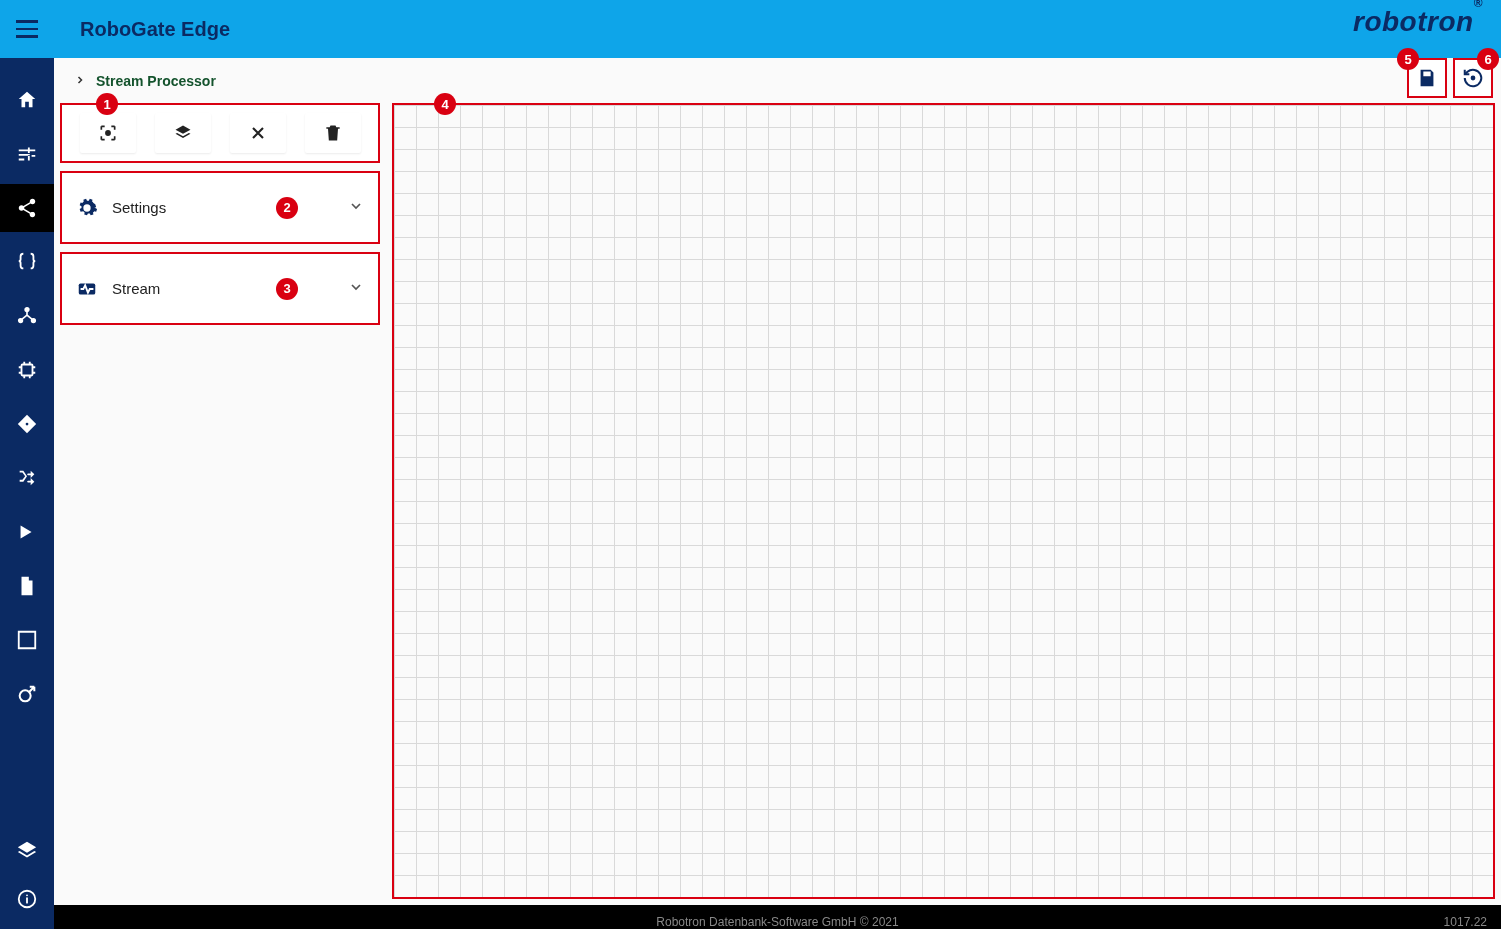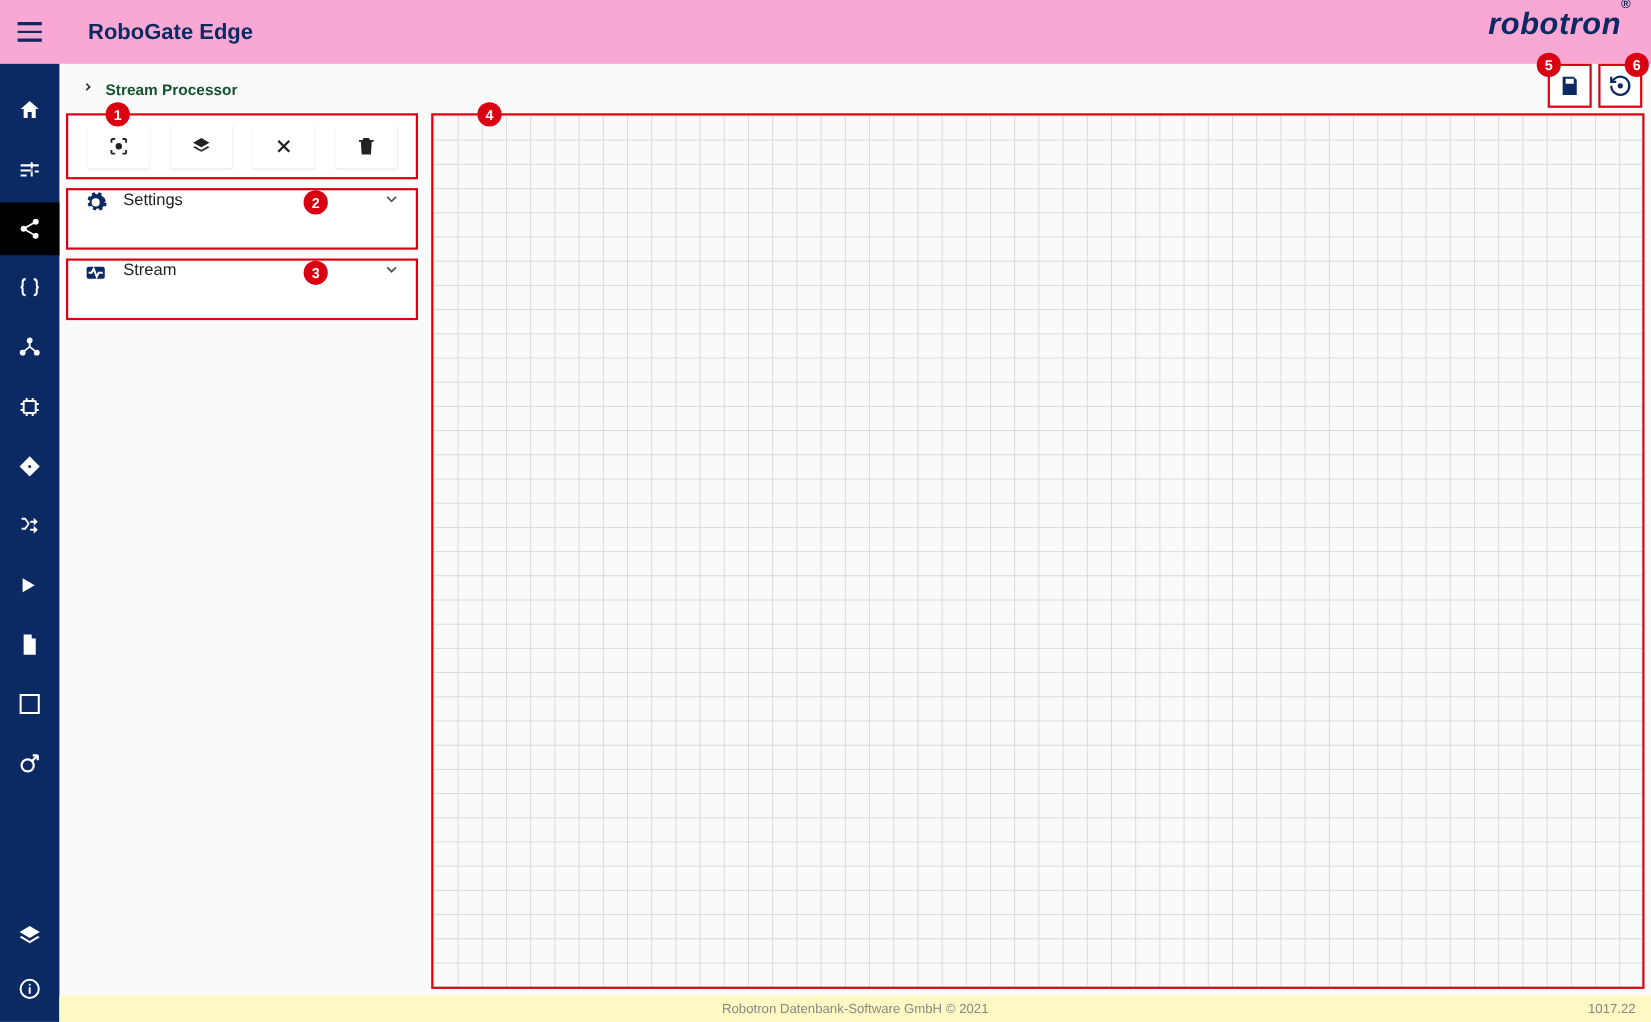--- a/index.html
+++ b/index.html
@@ -2,21 +2,21 @@
 <html><head>
 <meta charset="utf-8">
 <style>
   * { box-sizing: border-box; margin: 0; padding: 0; }
   html, body { width: 100%; height: 100%; font-family: Arial, Helvetica, sans-serif; }
   body { display: flex; flex-direction: column; background: #fafafa; }
 
   
   .topbar {
     height: 58px;
-    background: #f9a8d4;
+    background: #0ea5e9;
     display: flex;
     align-items: center;
     padding: 0 16px;
     position: relative;
   }
   .hamburger {
     width: 24px; height: 24px;
     display: flex; flex-direction: column; justify-content: center; gap: 5px;
     cursor: pointer;
   }
@@ -139,23 +139,23 @@
     width: 56px; height: 40px;
     background: #fff;
     box-shadow: 0 1px 2px rgba(0,0,0,0.08);
     display: flex; align-items: center; justify-content: center;
     cursor: pointer;
     border-radius: 2px;
   }
   .tool-btn svg { width: 20px; height: 20px; color: #222; }
 
   .panel-row {
-    height: 52px;
-    display: flex;
-    align-items: flex-start;
+    height: 69px;
+    display: flex;
+    align-items: center;
     padding: 0 14px;
     gap: 14px;
     cursor: pointer;
   }
   .panel-row .row-icon { width: 22px; height: 22px; color: #0b2a63; display:flex; align-items:center; justify-content:center; }
   .panel-row .row-label { flex: 1; font-size: 15px; color: #222; }
   .panel-row .row-chevron { color: #555; }
 
   
   .canvas-wrap {
@@ -167,26 +167,26 @@
       linear-gradient(to right, #d9d9d9 1px, transparent 1px),
       linear-gradient(to bottom, #d9d9d9 1px, transparent 1px);
     background-size: 22px 22px;
     margin-bottom: 6px;
   }
 
   
   .footer {
     height: 24px;
     display: flex;
-    align-items: center;
+    align-items: flex-end;
     justify-content: center;
     font-size: 12px;
     color: #888;
     position: relative;
-    background: #fef9c3;
+    background: #000000;
   }
   .footer .version {
     position: absolute;
     right: 14px;
     color: #888;
   }
 
   
   .badge {
     position: absolute;

